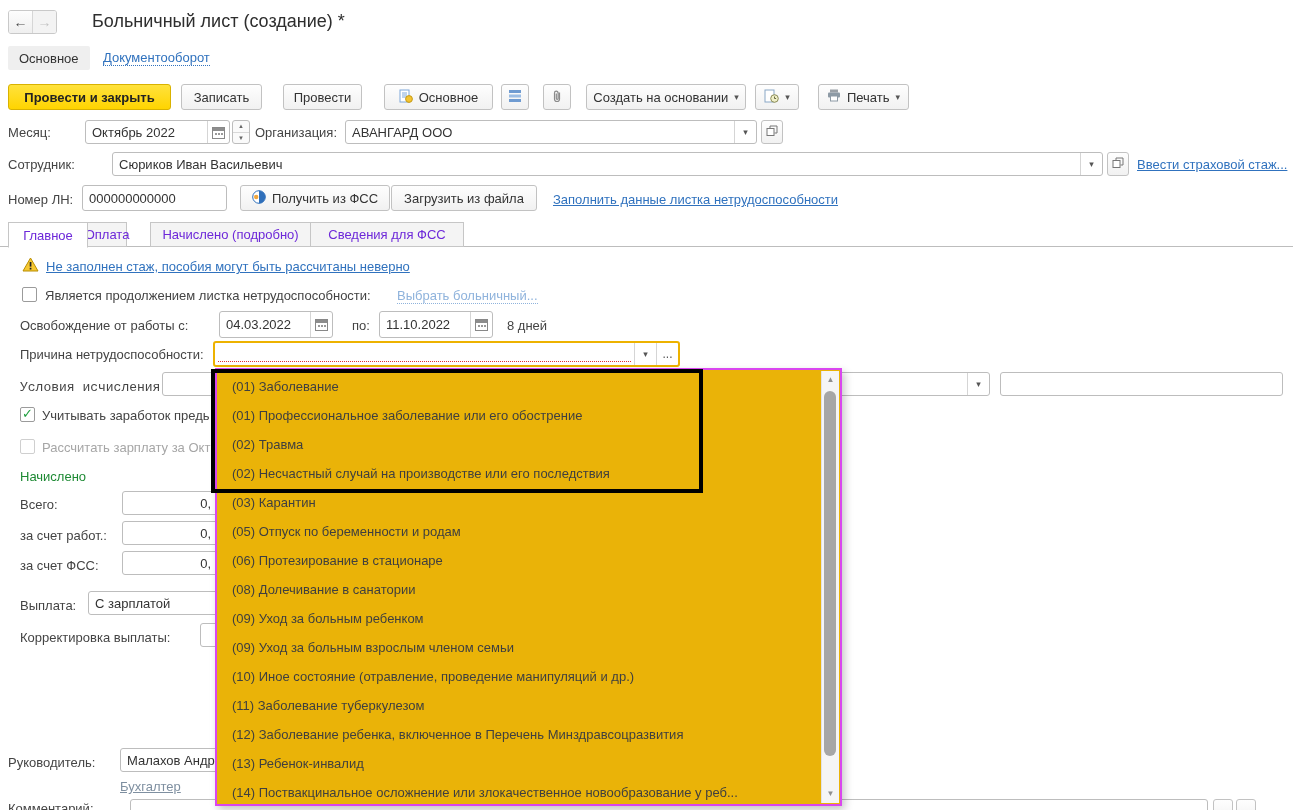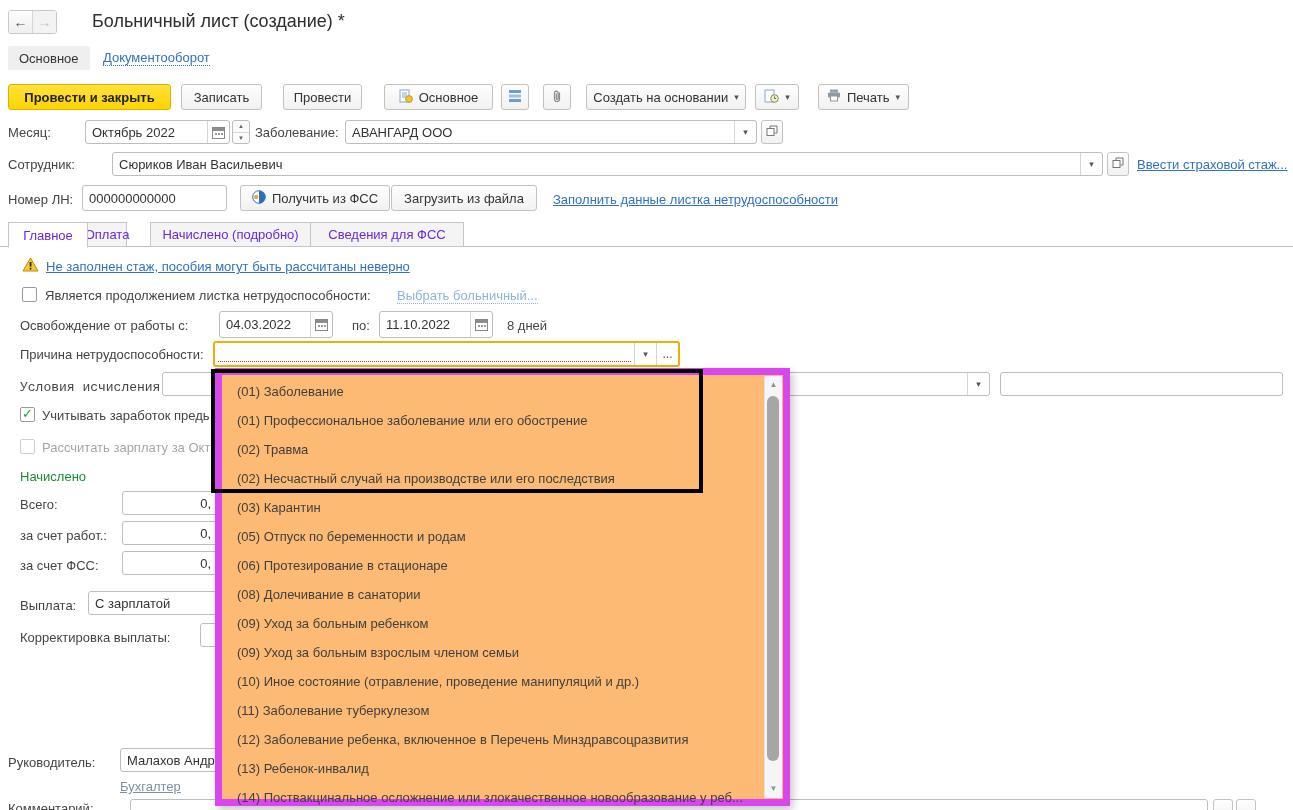--- a/index.html
+++ b/index.html
@@ -30,22 +30,22 @@
   .navtab{position:absolute;top:46px;height:24px;display:flex;align-items:center;padding:0 11px;box-sizing:border-box;}
   .navtab.active{background:#EFEFEF;border-radius:2px;color:#333;}
   .cb{position:absolute;width:15px;height:15px;border:1px solid #9B9B9B;border-radius:2px;background:#fff;
       box-sizing:border-box;display:flex;align-items:center;justify-content:center;}
   .cb .mark{color:#1E9E3E;font-weight:bold;font-size:13px;line-height:1;margin-top:-2px;}
   .cb.disabled{border-color:#CFCFCF;}
   .combo-focus{position:absolute;left:213px;top:341px;width:467px;height:26px;border:2px solid #EDB200;
       border-radius:3px;background:#fff;box-sizing:border-box;display:flex;z-index:5;}
   .combo-focus .field{flex:1;position:relative;}
   .combo-focus .reqline{position:absolute;left:3px;right:3px;bottom:3px;border-bottom:1px dotted #E03030;}
-  .popup{position:absolute;left:215px;top:368px;width:575px;height:438px;background:#fdba74;
-      border:7px solid #d946ef;box-shadow:3px 4px 8px rgba(0,0,0,.22);box-sizing:border-box;z-index:10;}
+  .popup{position:absolute;left:215px;top:368px;width:627px;height:438px;background:#eab308;
+      border:2px solid #d946ef;box-shadow:3px 4px 8px rgba(0,0,0,.22);box-sizing:border-box;z-index:10;}
   .dd-item{position:absolute;left:15px;right:28px;height:29px;line-height:29px;white-space:nowrap;
       overflow:hidden;color:#3F3F3F;cursor:pointer;}
   .scrollbar{position:absolute;top:1px;bottom:1px;right:1px;width:17px;background:#F5F5F5;border-left:1px solid #E2E2E2;}
   .thumb{position:absolute;left:2px;width:12px;background:#A6A6A6;border-radius:6px;}
   .sarrow{position:absolute;left:0;width:17px;text-align:center;font-size:8px;color:#8F8F8F;line-height:14px;}
   .annotation{position:absolute;left:211px;top:369px;width:492px;height:124px;border:4px solid #000;
       box-sizing:border-box;z-index:11;pointer-events:none;}
   .green{color:#1E8A34;}
   .icon-btn{padding:0;}
   .navgroup{position:absolute;left:8px;top:10px;width:49px;height:24px;border:1px solid #C9C9C9;border-radius:3px;
@@ -138,21 +138,21 @@
           <rect x="3" y="7" width="2" height="2" fill="#999"></rect>
           <rect x="6" y="7" width="2" height="2" fill="#999"></rect>
           <rect x="9" y="7" width="2" height="2" fill="#999"></rect>
         </svg>
       </span>
   </div>
   <div class="spin">
     <div class="up">▲</div>
     <div>▼</div>
   </div>
-  <div class="lbl" style="left:255px;top:125px;">Заболевание:</div>
+  <div class="lbl" style="left:255px;top:125px;">Организация:</div>
   <div class="inp" style="left:345px;top:120px;width:412px;padding:0;">
     <span style="flex:1;padding:0 6px;">АВАНГАРД ООО</span>
     <span class="combo-btn">
         <span class="caret">▾</span>
       </span>
   </div>
   <div class="btn icon-btn" style="left:761px;top:120px;width:22px;height:24px;">
     <span><svg width="12" height="12">
           <rect x="1" y="3.5" width="7" height="7" fill="#fff" stroke="#777"></rect>
           <path d="M4 3.5 V1 h7 v7 h-2.5" fill="none" stroke="#777"></path>

